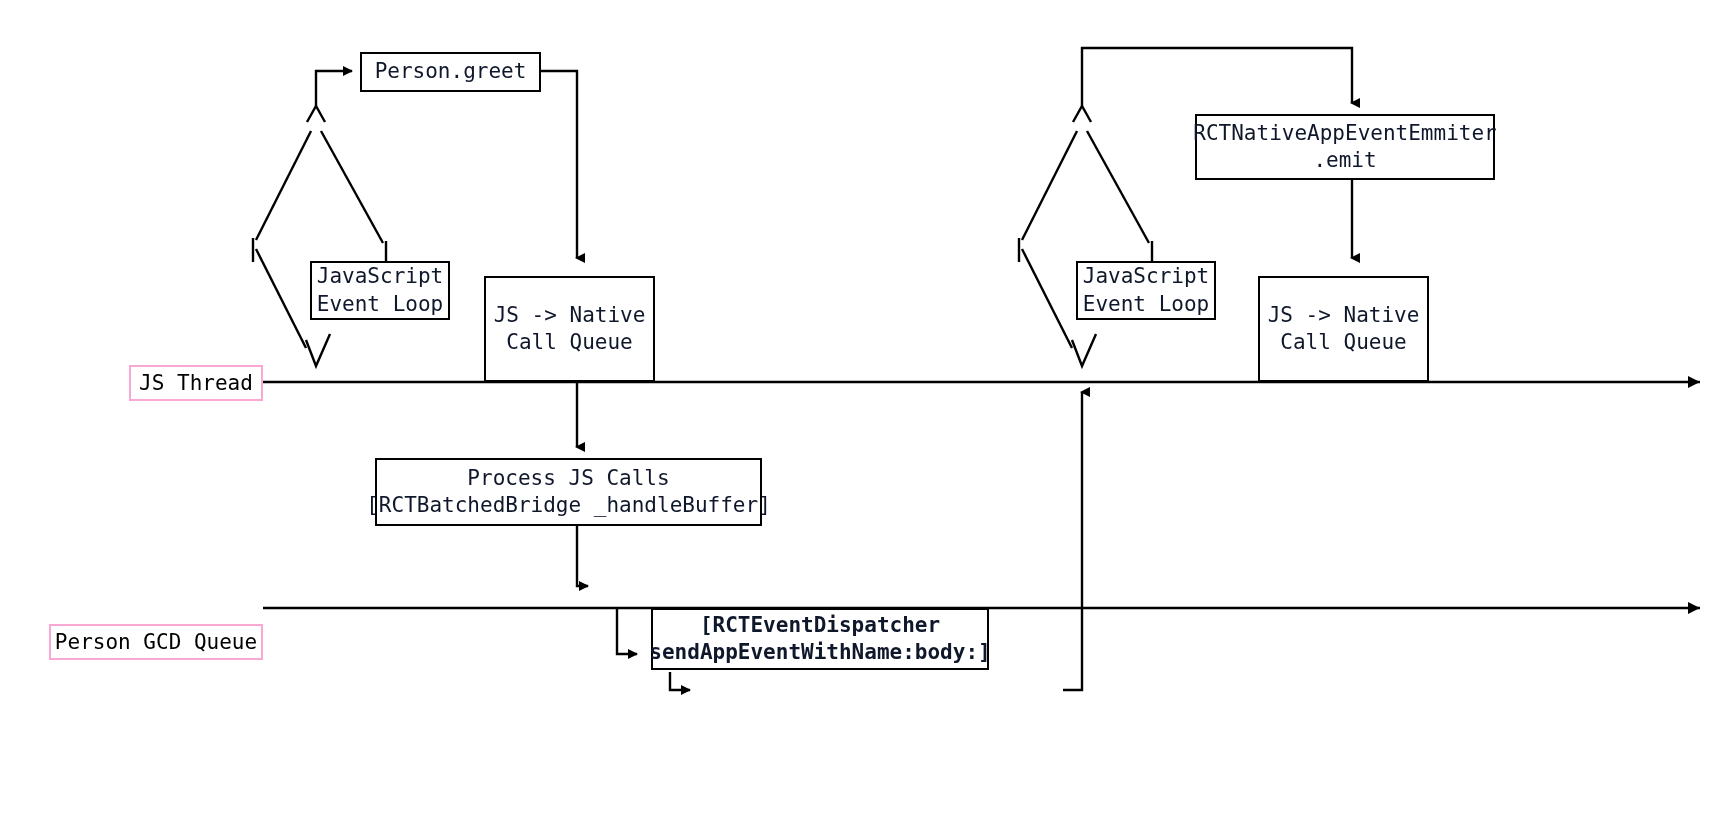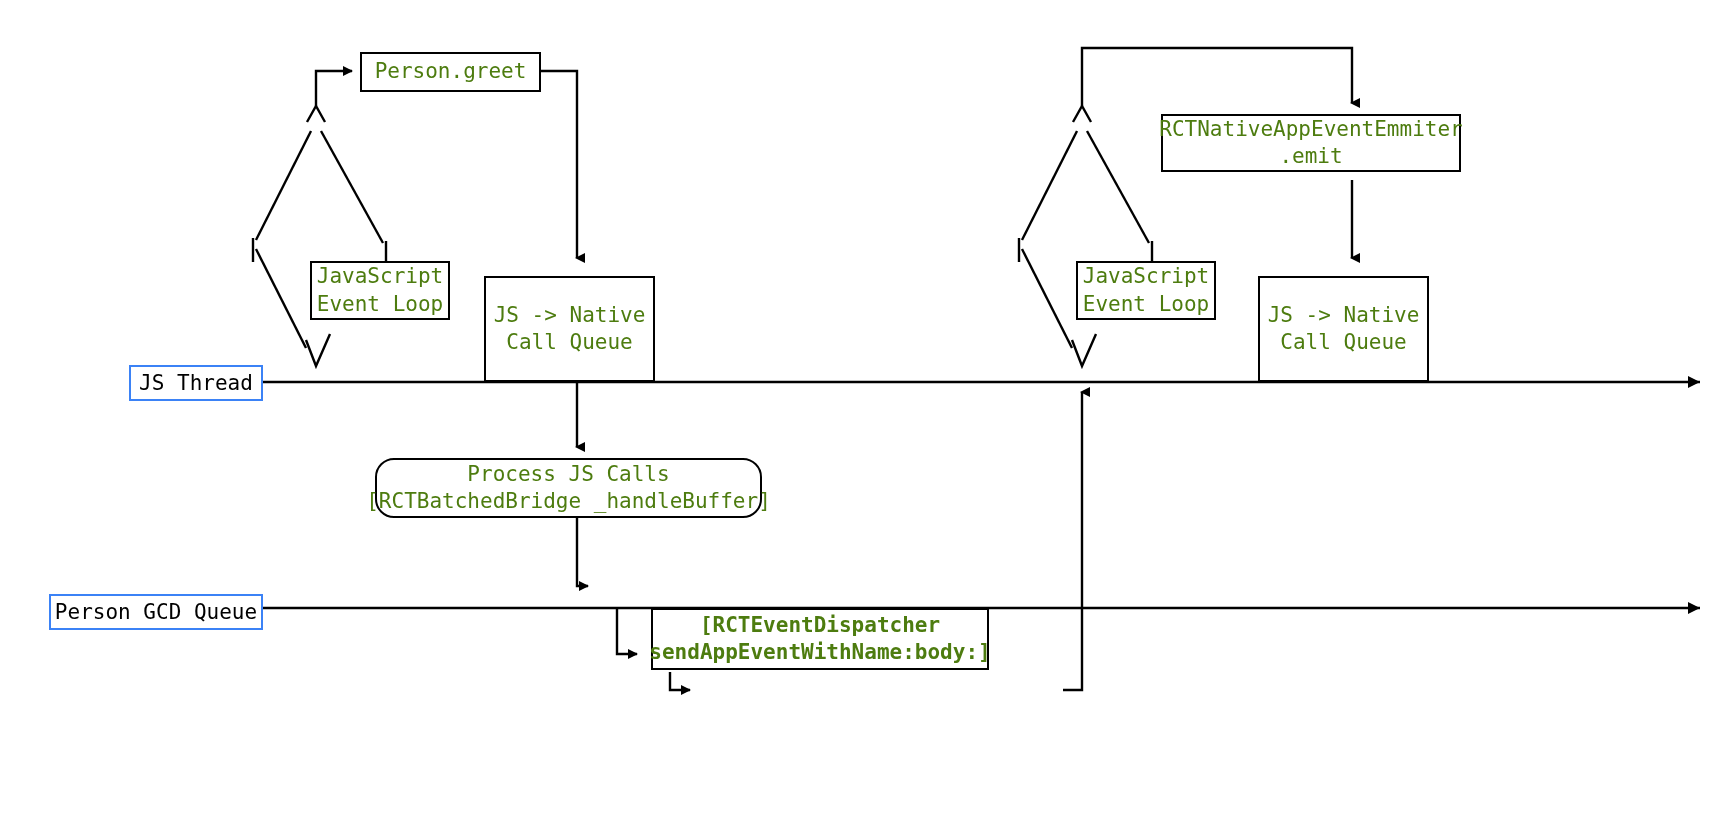--- a/index.html
+++ b/index.html
@@ -27,27 +27,27 @@
     border: 2px solid #000000;
     background: #ffffff;
     box-sizing: border-box;
     display: flex;
     align-items: center;
     justify-content: center;
     text-align: center;
     font-family: "DejaVu Sans Mono", "Liberation Mono", monospace;
     font-size: 21px;
     line-height: 1.30;
-    color: #4d7c0f;
+    color: #0f172a;
     white-space: pre;
     letter-spacing: 0px;
   }
   .lane-label {
     position: absolute;
-    border: 2px solid #3b82f6;
+    border: 2px solid #f9a8d4;
     background: #ffffff;
     box-sizing: border-box;
     display: flex;
     align-items: center;
     justify-content: center;
     font-family: "DejaVu Sans Mono", "Liberation Mono", monospace;
     font-size: 21px;
     color: #000000;
     white-space: pre;
   }
@@ -136,39 +136,39 @@
       <path d="M1082,106 L1082,48 L1352,48 L1352,103" fill="none" stroke="#000" stroke-width="2.4" marker-end="url(#arrowDown)"></path>
     </g>
 
     <g>
       <path d="M1352,180 L1352,258" fill="none" stroke="#000" stroke-width="2.4" marker-end="url(#arrowDown)"></path>
     </g>
   </svg>
 
   <div class="lane-label" style="left:129px; top:365px; width:134px; height:36px;">JS Thread</div>
 
-  <div class="lane-label" style="left:49px; top:594px; width:214px; height:36px;">Person GCD Queue</div>
+  <div class="lane-label" style="left:49px; top:624px; width:214px; height:36px;">Person GCD Queue</div>
 
   <div class="box" style="left:360px; top:52px; width:181px; height:40px;">Person.greet</div>
 
   <div class="box" style="left:310px; top:261px; width:140px; height:59px;">JavaScript
 Event Loop</div>
 
   <div class="box" style="left:484px; top:276px; width:171px; height:106px;">JS -&gt; Native
 Call Queue</div>
 
-  <div class="box" style="left:375px; top:458px; width:387px; height:60px;border-radius:19px;">Process JS Calls
+  <div class="box" style="left:375px; top:458px; width:387px; height:68px;">Process JS Calls
 [RCTBatchedBridge _handleBuffer]</div>
 
 
   <div class="box" style="left:651px; top:608px; width:338px; height:62px;font-weight:bold;">[RCTEventDispatcher
 sendAppEventWithName:body:]</div>
 
 
-  <div class="box" style="left:1161px; top:114px; width:300px; height:58px;">RCTNativeAppEventEmmiter
+  <div class="box" style="left:1195px; top:114px; width:300px; height:66px;">RCTNativeAppEventEmmiter
 .emit</div>
 
   <div class="box" style="left:1076px; top:261px; width:140px; height:59px;">JavaScript
 Event Loop</div>
 
   <div class="box" style="left:1258px; top:276px; width:171px; height:106px;">JS -&gt; Native
 Call Queue</div>
 
 </div>
 

